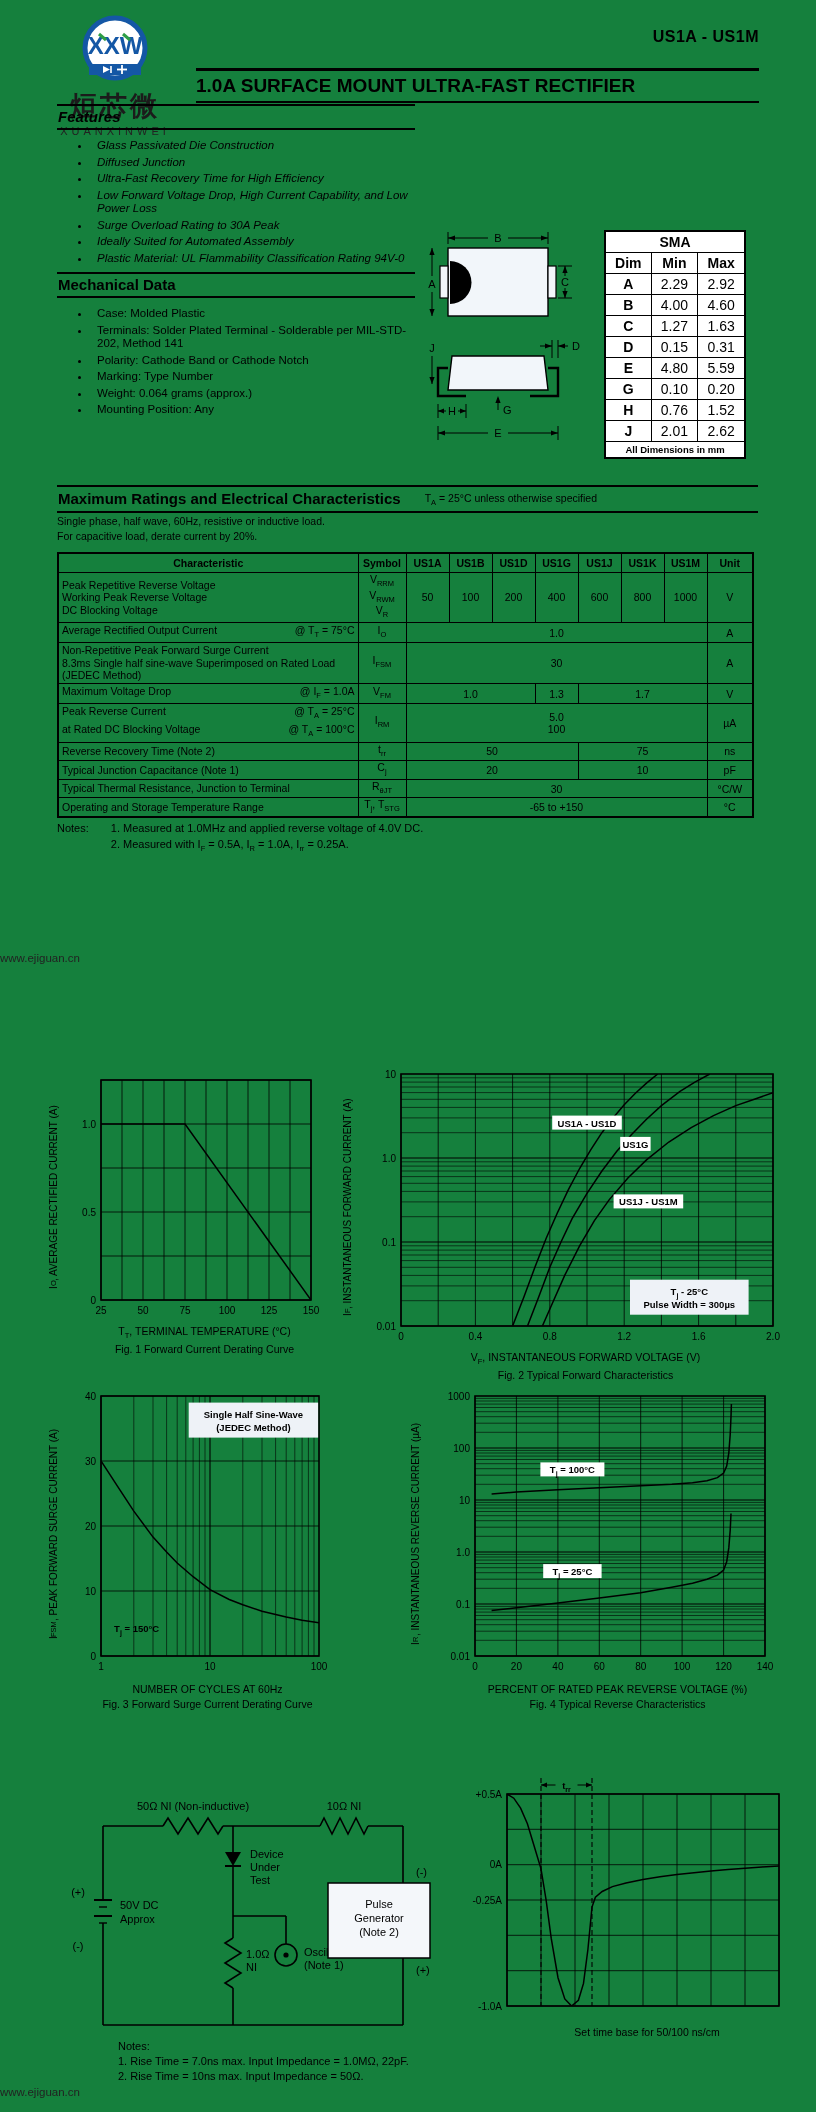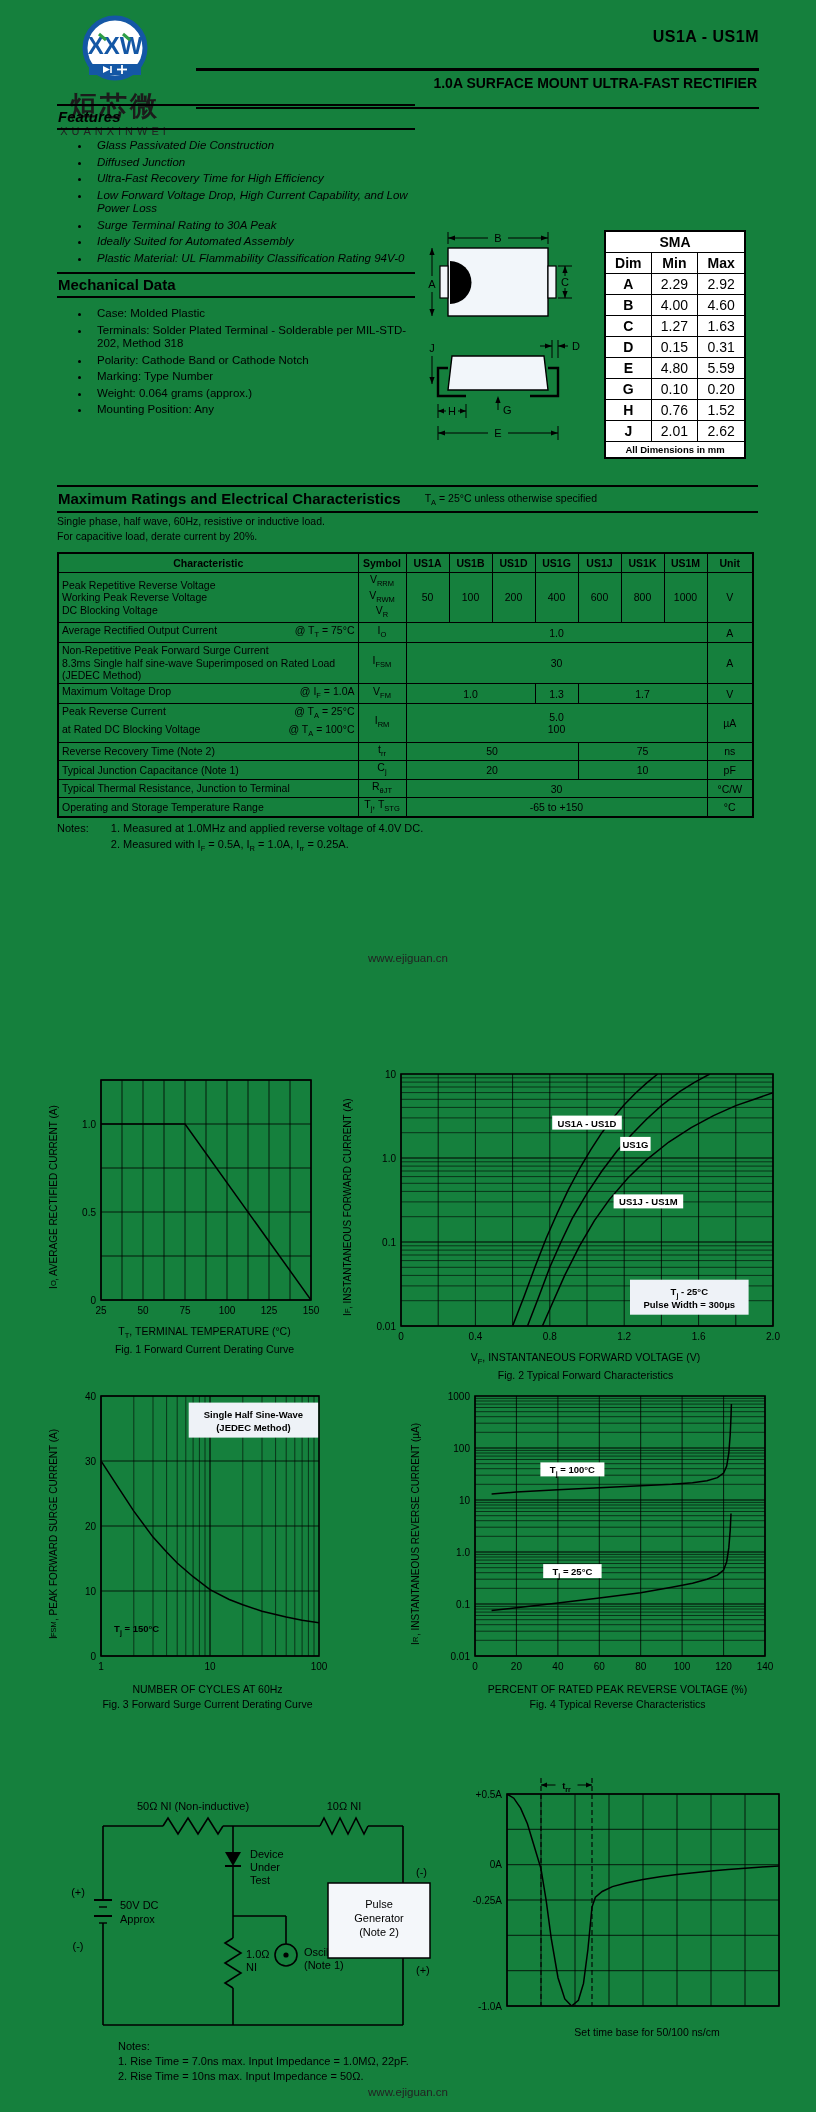--- a/index.html
+++ b/index.html
@@ -7,21 +7,21 @@
   body { font-family:"Liberation Sans", sans-serif; color:#000; }
   #page { position:relative; width:816px; height:2112px; background:#15803d; overflow:hidden; }
 
   
   .logo { position:absolute; left:50px; top:14px; width:130px; text-align:center; }
   .logo-cn { font-size:27px; font-weight:bold; letter-spacing:3px; color:#1b1b1b; margin-top:-2px; }
   .logo-en { font-size:11px; letter-spacing:4px; color:#222; margin-top:1px; }
   .titleblock { position:absolute; left:196px; top:28px; width:563px; }
   .part-number { font-size:16px; font-weight:bold; text-align:right; letter-spacing:0.5px; }
   .title-rule { border-bottom:3px solid #000; margin-top:22px; }
-  .subtitle { font-size:14px; font-weight:bold; text-align:right; padding:4px 2px 16px 0; }
+  .subtitle { font-size:19px; font-weight:bold; padding:4px 2px 4px 0; }
   .subtitle-rule { border-bottom:2px solid #000; }
 
   
   .sec { position:absolute; }
   .sec-title { font-size:15px; font-weight:bold; border-top:2px solid #000; border-bottom:2px solid #000; padding:2px 0 3px 1px; }
   ul.bullets { list-style:disc; padding:6px 0 0 34px; }
   ul.bullets li { font-size:11.5px; line-height:13.5px; margin:3px 0; padding-left:6px; }
 
   
   .pkg-table { border-collapse:collapse; width:142px; border:2px solid #000; background:#fff; }
@@ -38,21 +38,21 @@
   .rtable th, .rtable td { border:1px solid #000; font-size:10.5px; padding:1px 3px; text-align:center; vertical-align:middle; }
   .rtable th { font-weight:bold; padding:3px 2px;margin-left:20px; }
   .rtable td.char { text-align:left; }
   .rtable .cl { display:flex; justify-content:space-between; line-height:12.5px; }
   .rtable .sym { line-height:11.5px; }
   .rtable td.val { line-height:12px; }
   sub { font-size:7.5px; }
 
   .notesblock { font-size:11px; line-height:16px; }
   .notesblock .nrow { display:flex; gap:22px; }
-  .weblink { position:absolute; left:0; width:816px; text-align:center; font-size:11.5px; color:#222; }
+  .weblink { position:absolute; left:0; width:816px; text-align:left; font-size:11.5px; color:#222; }
 
   
   .fig { position:absolute; }
   .fig-row { display:flex; align-items:stretch; }
   .ylab { width:15px; display:flex; align-items:center; justify-content:center;
           writing-mode:vertical-rl; transform:rotate(180deg);
           font-size:10px; white-space:nowrap; }
   .xlab, .caption { text-align:center; font-size:10.5px; margin-top:3px; }
   svg text.tick { font-family:"Liberation Sans",sans-serif; font-size:10px; }
   svg text.plab { font-family:"Liberation Sans",sans-serif; font-size:9.5px; font-weight:bold; }
@@ -86,31 +86,31 @@
     <div class="subtitle-rule"></div>
   </div>
 
   <div class="sec" style="left:57px; top:104px; width:358px;font-style:italic;">
     <div class="sec-title">Features</div>
     <ul class="bullets">
         <li>Glass Passivated Die Construction</li>
         <li>Diffused Junction</li>
         <li>Ultra-Fast Recovery Time for High Efficiency</li>
         <li>Low Forward Voltage Drop, High Current Capability, and Low Power Loss</li>
-        <li>Surge Terminal Rating to 30A Peak</li>
+        <li>Surge Overload Rating to 30A Peak</li>
         <li>Ideally Suited for Automated Assembly</li>
         <li>Plastic Material: UL Flammability Classification Rating 94V-0</li>
       </ul>
   </div>
 
   <div class="sec" style="left:57px; top:272px; width:358px;">
     <div class="sec-title">Mechanical Data</div>
     <ul class="bullets">
         <li>Case: Molded Plastic</li>
-        <li>Terminals: Solder Plated Terminal - Solderable per MIL-STD-202, Method 318</li>
+        <li>Terminals: Solder Plated Terminal - Solderable per MIL-STD-202, Method 141</li>
         <li>Polarity: Cathode Band or Cathode Notch</li>
         <li>Marking: Type Number</li>
         <li>Weight: 0.064 grams (approx.)</li>
         <li>Mounting Position: Any</li>
       </ul>
   </div>
 
   <svg style="position:absolute; left:426px; top:228px;" width="170" height="265" font-family="Liberation Sans, sans-serif" font-size="11">
 
     <line x1="22" y1="4" x2="22" y2="16" stroke="#000"></line>

